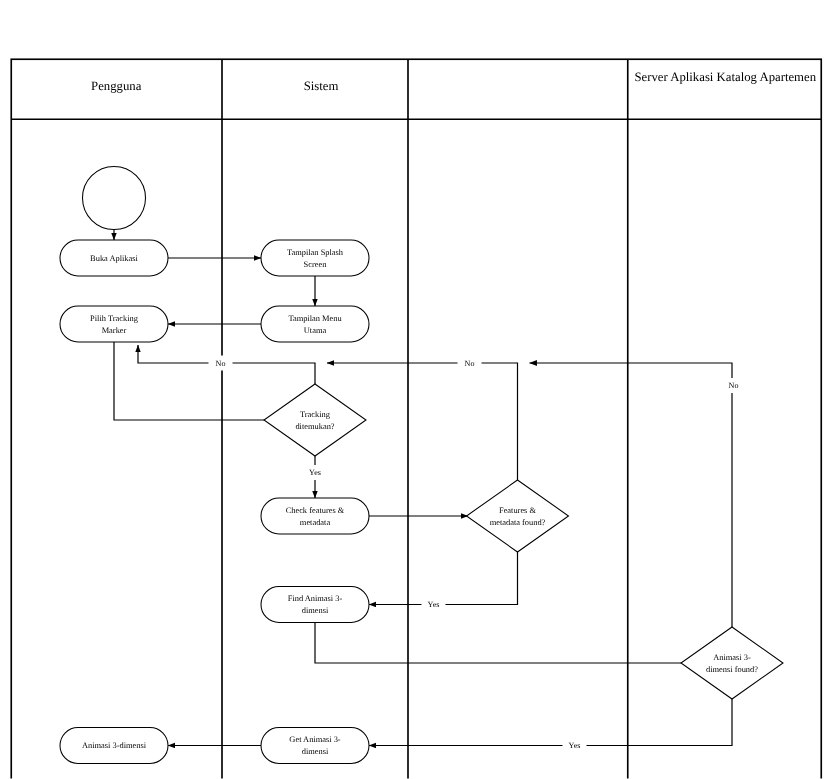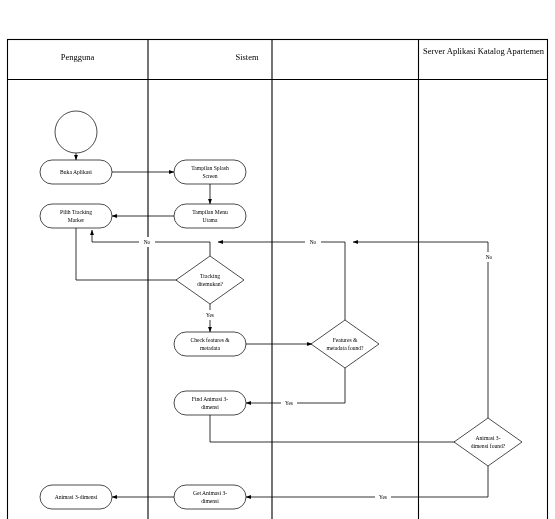--- a/index.html
+++ b/index.html
@@ -26,21 +26,21 @@
   .label-bg{fill:#ffffff;stroke:none;}
 </style>
 </head>
 <body>
 
 <div id="diagram-root">
 
   <div class="lane-title" style="left:7px;top:20px;width:141px;">
     <span>Pengguna</span>
   </div>
-  <div class="lane-title" style="left:148px;top:20px;width:132px;padding-left:33px;">
+  <div class="lane-title" style="left:148px;top:20px;width:132px;">
     <span>Sistem</span>
   </div>
   <div class="lane-title" style="left:419px;top:14px;width:129px;">
     <span>Server Aplikasi Katalog Apartemen</span>
   </div>
 
   <svg id="flow" viewBox="0 0 555 519">
     <defs>
       <marker id="arrow" markerWidth="7" markerHeight="7" refX="6.2" refY="2.4" orient="auto" markerUnits="strokeWidth">
         <path d="M0,0 L6.4,2.4 L0,4.8 z" fill="#000"></path>

